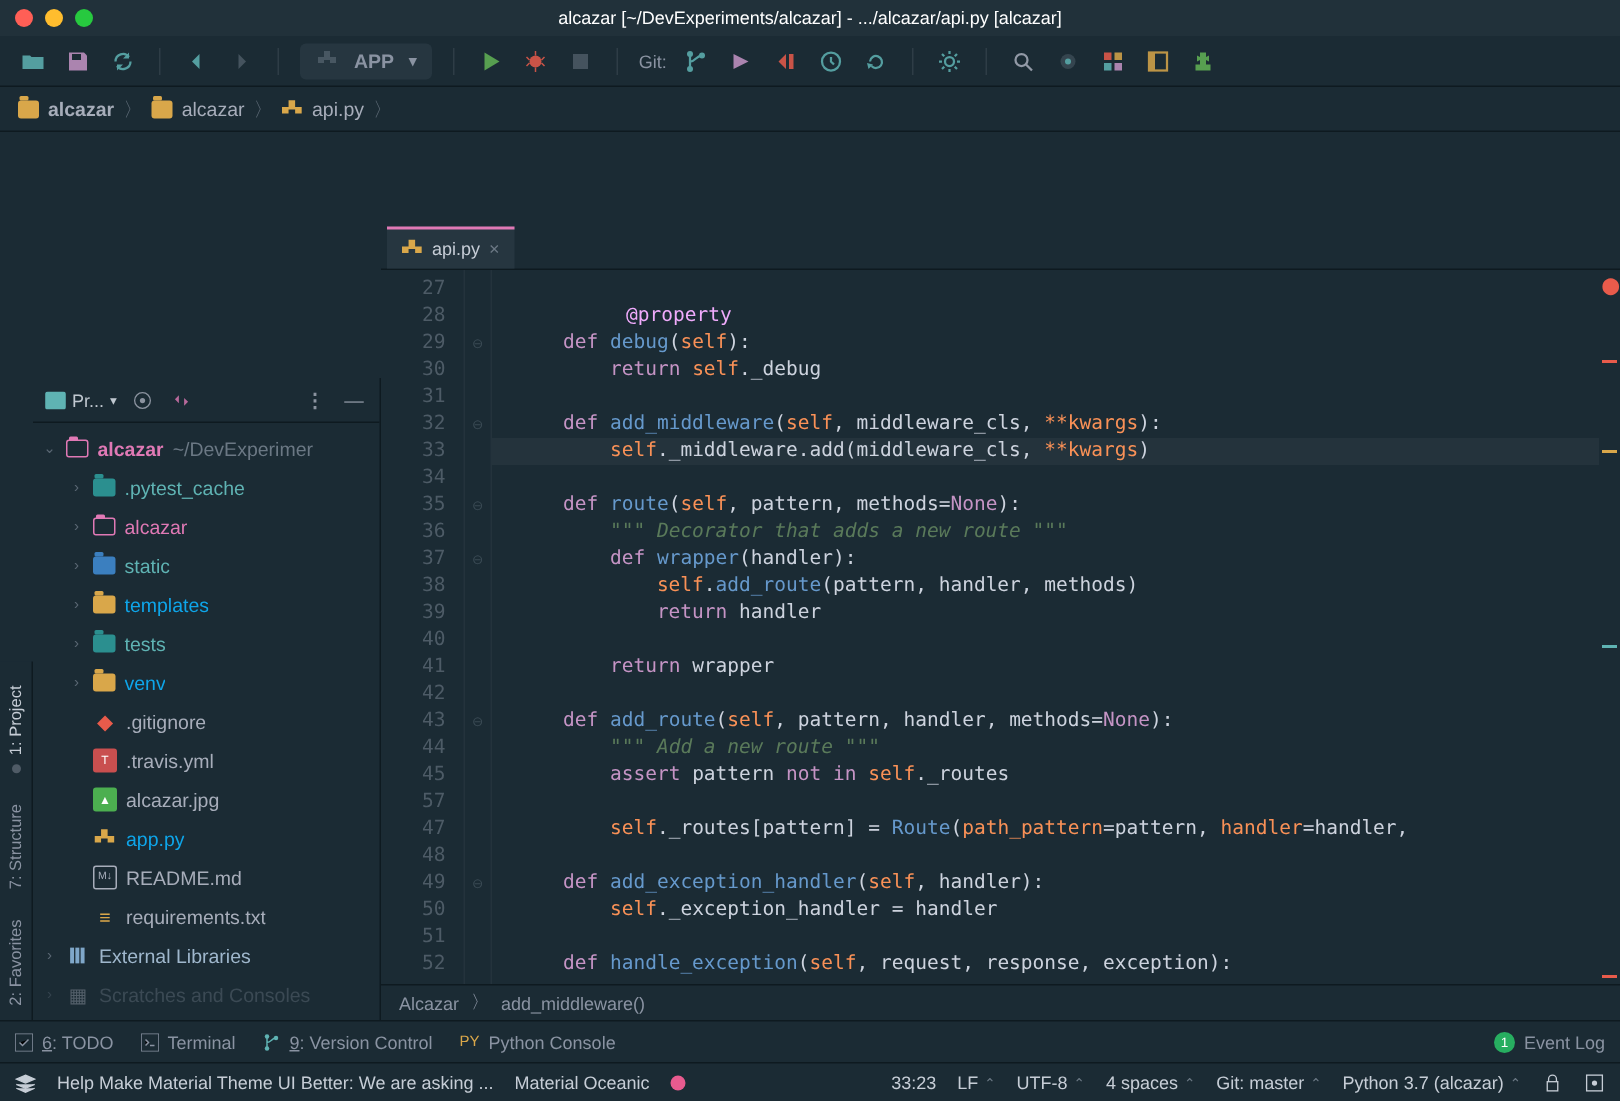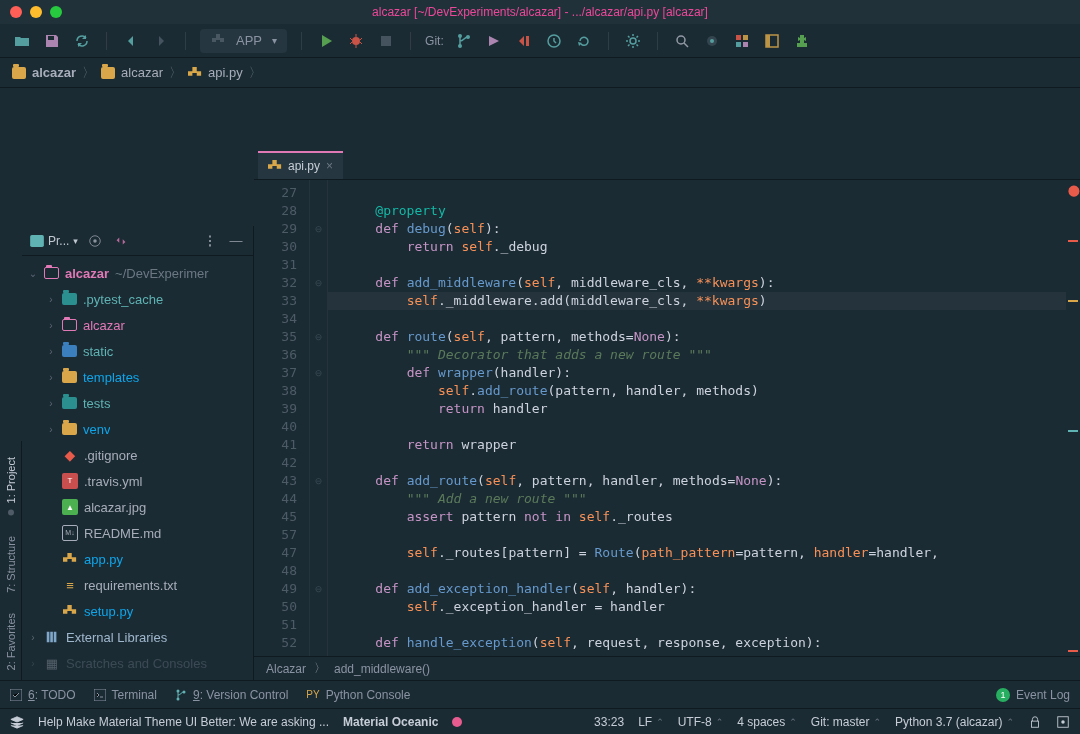--- a/index.html
+++ b/index.html
@@ -1,25 +1,25 @@
 <!DOCTYPE html>
 <html><head>
 <meta charset="utf-8">
 <style>
   * { box-sizing: border-box; margin: 0; padding: 0; }
   html, body { width: 1080px; height: 734px; overflow: hidden; background: #1b2b34; font-family: "Helvetica Neue", Arial, sans-serif; font-size: 13px; color: #a7adba; }
   .titlebar { height: 24px; background: #21313a; display: flex; align-items: center; padding: 0 10px; position: relative; }
   .traffic { display: flex; gap: 8px; }
   .tl { width: 12px; height: 12px; border-radius: 50%; }
   .tl.red { background:#ff5f56;} .tl.yellow{background:#ffbd2e;} .tl.green{background:#27c93f;}
-  .title-text { position: absolute; left: 0; right: 0; text-align: center; font-size: 12px; color: #ec4899; pointer-events:none;}
+  .title-text { position: absolute; left: 0; right: 0; text-align: center; font-size: 12px; color: #ffffff; pointer-events:none;}
   .toolbar { height: 34px; background:#1b2b34; border-bottom:1px solid #0e1a20; display:flex; align-items:center; padding:0 12px; gap:10px; }
   .tb-btn { width:20px; height:20px; display:flex; align-items:center; justify-content:center; opacity:.85; }
   .tb-btn svg { width:16px; height:16px; }
-  .run-config { display:flex; align-items:center; gap:10px; background:#263640; border-radius:4px; padding:2px 10px; height:24px; color:#8a93a2;}
+  .run-config { display:flex; align-items:center; gap:10px; background:#263640; border-radius:4px; padding:2px 10px; height:24px; color:#8a93a2;font-weight:bold;}
   .run-config .py-logo{width:16px;height:16px;opacity:.5;}
   .run-config .chev{font-size:10px;}
   .sep { width:1px; height:18px; background:#2e3d46; margin:0 4px;}
   .git-label { color:#8a93a2; font-size:12px;}
   .navbar { height:30px; background:#1b2b34; display:flex; align-items:center; padding:0 12px; gap:6px; font-size:13px; border-bottom:1px solid #0e1a20;}
   .navbar .crumb{color:#a7adba; display:flex; align-items:center; gap:4px;}
   .navbar .crumb.bold{font-weight:600;}
   .navbar .chev{color:#5a6773;}
   .folder-ico{width:14px;height:12px;background:#d9a74a;border-radius:2px;display:inline-block;position:relative;}
   .folder-ico.open::before{content:"";position:absolute;top:-3px;left:1px;width:6px;height:3px;background:#d9a74a;border-radius:1px;}
@@ -60,21 +60,21 @@
   .gutter{width:56px;background:#1b2b34;border-right:1px solid #24333c;text-align:right;padding:4px 12px 4px 0;color:#4d5b66;font-family:Menlo,Consolas,monospace;font-size:13px;line-height:18px;}
   .fold-col{width:18px;border-right:1px solid #24333c;padding-top:4px;display:flex;flex-direction:column;align-items:center;gap:0;}
   .fold-col .fm{height:18px;width:100%;display:flex;align-items:center;justify-content:center;color:#3a4a54;font-size:9px;}
   .code{flex:1;padding:4px 0 4px 16px;font-family:Menlo,Consolas,monospace;font-size:13px;line-height:18px;white-space:pre;color:#cdd3de;overflow:hidden;}
   .code .hl-line{background:#24333c;display:block;margin-left:-16px;padding-left:16px;margin-right:-400px;}
   .k{color:#c594c5;} 
   .fn{color:#6699cc;} 
   .sc{color:#5a7a5a;font-style:italic;} 
   .p{color:#f99157;}
   .nm2{color:#f99157;}
-  .dec{color:#14b8a6;}
+  .dec{color:#f0abfc;margin-left:42px;}
   .right-gutter{width:14px;background:#1b2b34;position:relative;}
   .right-gutter .mark{position:absolute;right:2px;width:10px;height:2px;}
   .rm-err{background:#e85b4b;} .rm-warn{background:#d9a74a;} .rm-info{background:#5fb3b3;}
   .right-gutter .err-ico{position:absolute;top:4px;right:0;color:#e85b4b;font-size:11px;}
   .breadcrumb2{height:24px;display:flex;align-items:center;padding:0 12px;font-size:12px;color:#8a93a2;gap:8px;background:#1b2b34;border-top:1px solid #0e1a20;}
   .bottombar{height:28px;background:#1b2b34;border-top:1px solid #0e1a20;display:flex;align-items:center;padding:0 10px;gap:18px;font-size:12px;color:#8a93a2;}
   .bottombar .bi{display:flex;align-items:center;gap:6px;}
   .bottombar .bi .u{text-decoration:underline;}
   .bottombar .spacer{flex:1;}
   .statusbar{height:26px;background:#1b2b34;border-top:1px solid #0e1a20;display:flex;align-items:center;padding:0 10px;gap:14px;font-size:12px;color:#c6cdd6;}
@@ -327,45 +327,36 @@
             <span class="ico yml">T</span>
             <span class="nm clr-grey">.travis.yml</span>
           </div>
           <div class="node" style="padding-left: 24px;">
             <span class="exp"></span>
             <span class="ico img">▲</span>
             <span class="nm clr-grey">alcazar.jpg</span>
           </div>
           <div class="node" style="padding-left: 24px;">
             <span class="exp"></span>
-            <span class="ico md" style="font-size:7px;text-align:center;line-height:14px;">M↓</span>
-            <span class="nm clr-grey">README.md</span>
-          </div>
-          <div class="node" style="padding-left: 24px;">
-            <span class="exp"></span>
             <span class="ico py">
               <svg width="14" height="14" viewBox="0 0 16 16">
                 <path fill="#d9a74a" d="M5 1h5v5h5v5h-5V8H5v3H0V6h5z"></path>
               </svg>
             </span>
             <span class="nm clr-orange">app.py</span>
           </div>
           <div class="node" style="padding-left: 24px;">
             <span class="exp"></span>
+            <span class="ico md" style="font-size:7px;text-align:center;line-height:14px;">M↓</span>
+            <span class="nm clr-grey">README.md</span>
+          </div>
+          <div class="node" style="padding-left: 24px;">
+            <span class="exp"></span>
             <span class="ico txt">≡</span>
             <span class="nm clr-grey">requirements.txt</span>
-          </div>
-          <div class="node" style="padding-left: 24px;">
-            <span class="exp"></span>
-            <span class="ico py">
-              <svg width="14" height="14" viewBox="0 0 16 16">
-                <path fill="#d9a74a" d="M5 1h5v5h5v5h-5V8H5v3H0V6h5z"></path>
-              </svg>
-            </span>
-            <span class="nm clr-orange">setup.py</span>
           </div>
         </div>
       <div class="node" style="padding-left:6px;">
         <span class="exp">›</span>
         <span class="ico lib">
           <svg width="14" height="14" viewBox="0 0 16 16">
               <rect x="2" y="2" width="3" height="12" fill="#7fa7c9"></rect>
               <rect x="6" y="2" width="3" height="12" fill="#7fa7c9"></rect>
               <rect x="10" y="2" width="3" height="12" fill="#7fa7c9"></rect>
             </svg>
@@ -497,21 +488,21 @@
     <span class="badge-num">1</span>
     <span>Event Log</span>
   </div>
 </div>
 
 <div class="statusbar">
   <svg width="14" height="14" viewBox="0 0 16 16">
       <path fill="#c6cdd6" d="M8 2l7 3-7 3-7-3zM1 9l7 3 7-3M1 12l7 3 7-3" stroke="#c6cdd6"></path>
     </svg>
   <span>Help Make Material Theme UI Better: We are asking ...</span>
-  <span class="theme" style="font-weight:700;">Material Oceanic</span>
+  <span class="theme" style="font-weight:400;">Material Oceanic</span>
   <span class="dot-pink"></span>
   <div class="spacer"></div>
   <span class="seg">
       <span>33:23</span>
     </span>
   <span class="seg">
       <span>LF</span>
       <span class="arr">⌃</span>
     </span>
   <span class="seg">

